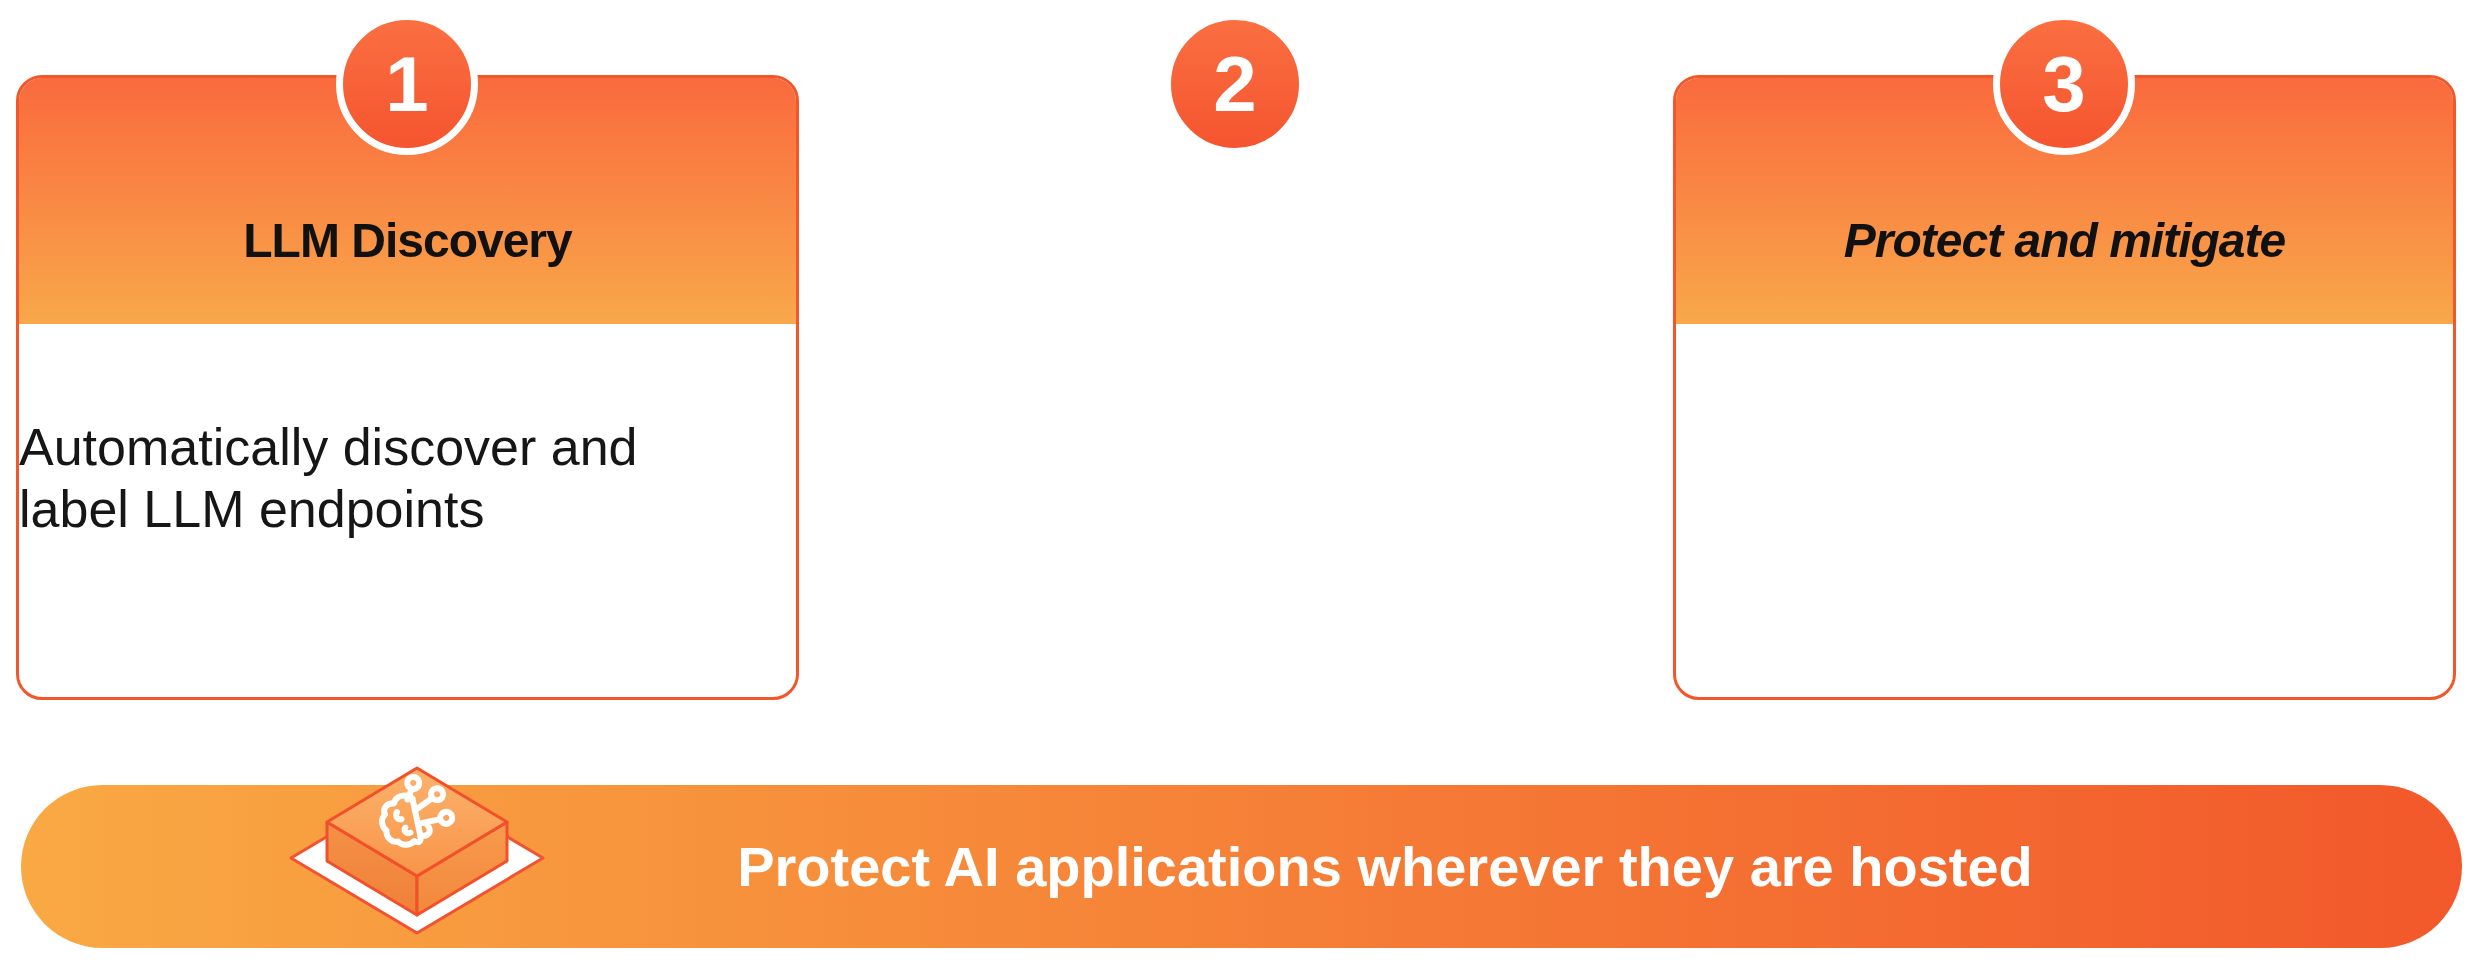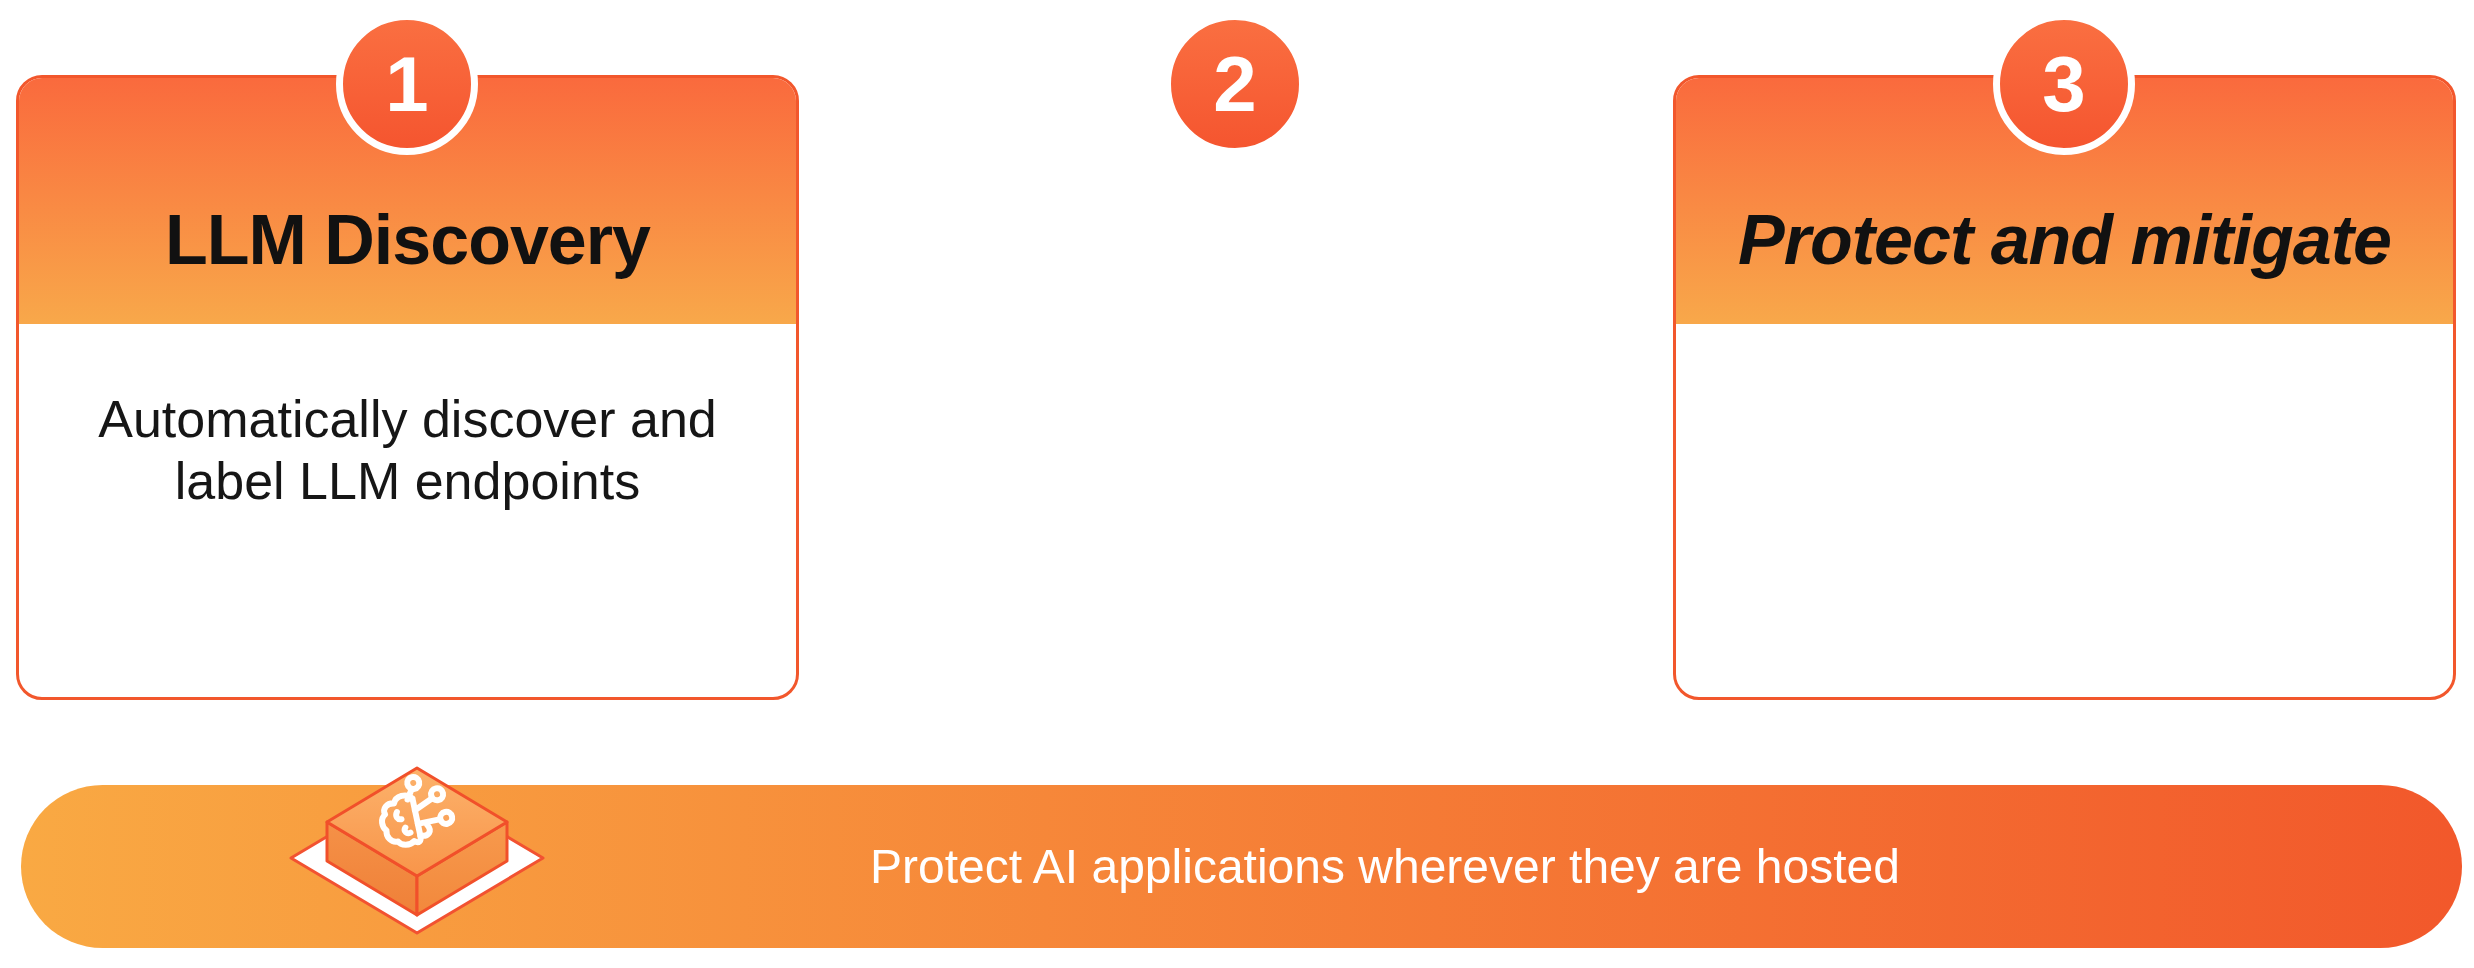--- a/index.html
+++ b/index.html
@@ -29,29 +29,28 @@
   .card-header{
     height:246px;
     background:linear-gradient(180deg, var(--header-gradient-top,#FA6A3D) 0%, var(--header-gradient-bottom,#F8A84A) 100%);
     display:flex;
     align-items:center;
     justify-content:center;
     padding-top:78px;
     box-sizing:border-box;
   }
   .card-title{
-    font-size:70px;
+    font-size:48px;
     font-weight:700;
     color:var(--title-color,#111111);
     letter-spacing:-1px;
     white-space:nowrap;
   }
   .card-body{
-    padding-top:64px;
-    text-align:center;
+    padding-top:92px;
   }
   .card-description{
     font-size:52px;
     line-height:1.2;
     color:var(--body-text-color,#161616);
     white-space:pre-line;
   }
   
   .badge{
     position:absolute;
@@ -87,22 +86,22 @@
     position:absolute;
     left:539px;
     top:0;
     width:1650px;
     height:100%;
     display:flex;
     align-items:center;
     justify-content:center;
   }
   .banner-label{
-    font-size:48px;
-    font-weight:400;
+    font-size:56px;
+    font-weight:700;
     color:var(--banner-text-color,#ffffff);
     white-space:nowrap;
   }
   .chip-icon{
     position:absolute;
     left:280px;
     top:750px;
     z-index:2;
   }
 </style>

